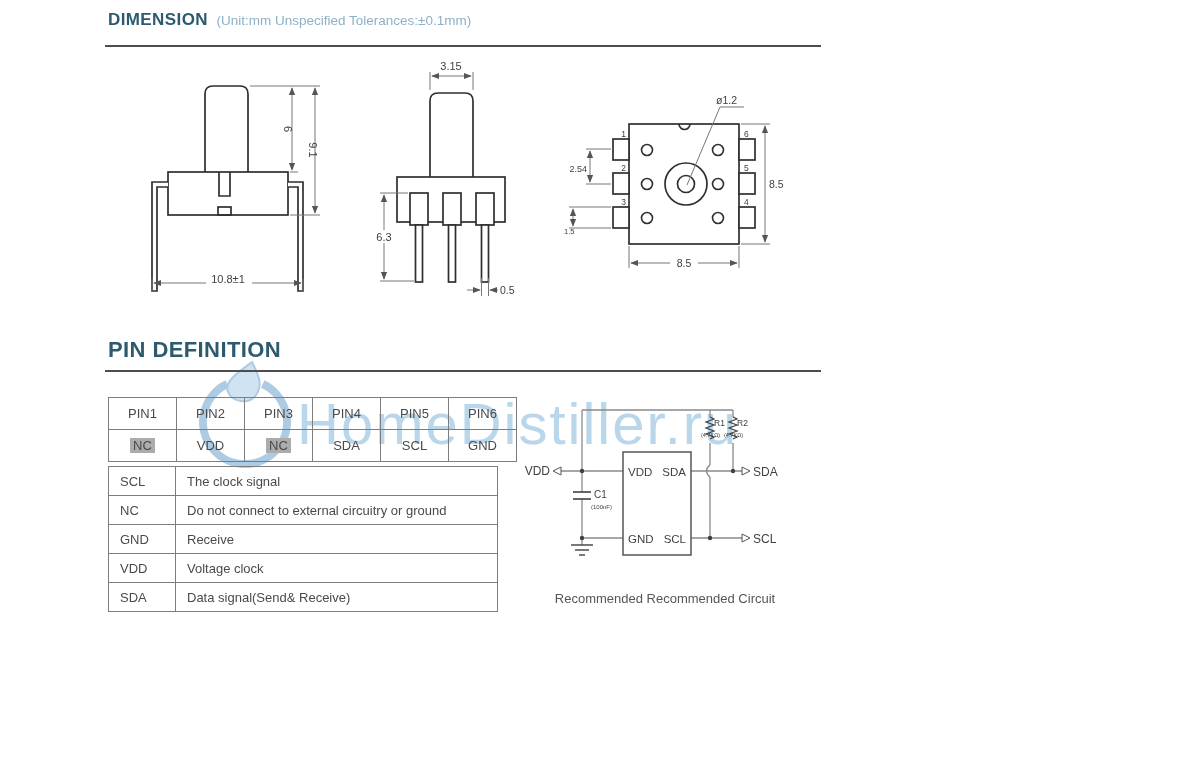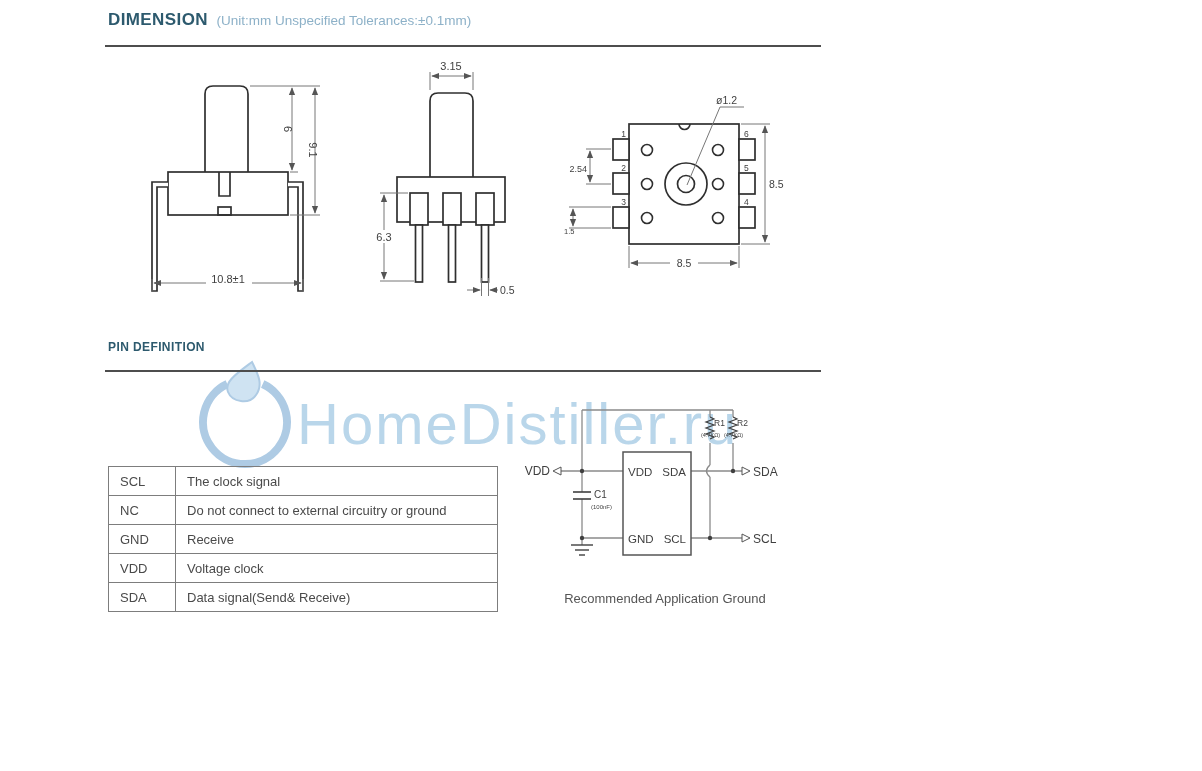--- a/index.html
+++ b/index.html
@@ -163,24 +163,44 @@
         <text x="567" y="172" font-size="9" text-anchor="end" stroke="none" fill="#3f3f3f">2.54</text>
         <text x="544" y="234" font-size="7.5" text-anchor="start" stroke="none" fill="#3f3f3f">1.5</text>
         <text x="749" y="188" font-size="10.5" text-anchor="start" stroke="none" fill="#3f3f3f">8.5</text>
         <rect x="650" y="256" width="28" height="12" fill="#ffffff" stroke="none"></rect>
         <text x="664" y="267" font-size="10.5" text-anchor="middle" stroke="none" fill="#3f3f3f">8.5</text>
         <text x="696" y="104" font-size="10.5" text-anchor="start" stroke="none" fill="#3f3f3f">ø1.2</text>
       </g>
     </svg>
 
     <div class="sec-head" style="left:88px;top:337px;">
-      <span class="sec-title" style="font-weight:600;font-size:12px;">PIN DEFINITION</span>
+      <span class="sec-title" style="font-weight:600;font-size:22px;">PIN DEFINITION</span>
     </div>
     <div class="rule" style="top:370px;"></div>
 
+    <table class="pin-table">
+      <tbody>
+          <tr>
+        <td>PIN1</td>
+        <td>PIN2</td>
+        <td>PIN3</td>
+        <td>PIN4</td>
+        <td>PIN5</td>
+        <td>PIN6</td>
+      </tr>
+      <tr>
+        <td><span class="hl">NC</span></td>
+        <td>VDD</td>
+        <td><span class="hl">NC</span></td>
+        <td>SDA</td>
+        <td>SCL</td>
+        <td>GND</td>
+      </tr>
+    </tbody>
+      </table>
 
     <table class="sig-table">
       <tbody>
           <tr>
         <td class="sig">SCL</td>
         <td>The clock signal</td>
       </tr>
       <tr>
         <td class="sig">NC</td>
         <td>Do not connect to external circuitry or ground</td>
@@ -258,16 +278,16 @@
       <text x="733" y="476" font-size="12" text-anchor="start">SDA</text>
       <text x="733" y="543" font-size="12" text-anchor="start">SCL</text>
       <text x="574" y="498" font-size="10" text-anchor="start">C1</text>
       <text x="571" y="509" font-size="6" text-anchor="start" fill="#666">(100nF)</text>
       <text x="694" y="426" font-size="8.5" text-anchor="start">R1</text>
       <text x="717" y="426" font-size="8.5" text-anchor="start">R2</text>
       <text x="681" y="437" font-size="5.5" text-anchor="start" fill="#666">(4.7KΩ)</text>
       <text x="704" y="437" font-size="5.5" text-anchor="start" fill="#666">(4.7KΩ)</text>
     </svg>
 
-    <div class="circ-caption">Recommended Application Ground</div>
+    <div class="circ-caption">Recommended Recommended Circuit</div>
 
   </div>
 </div>
 
 </body></html>

